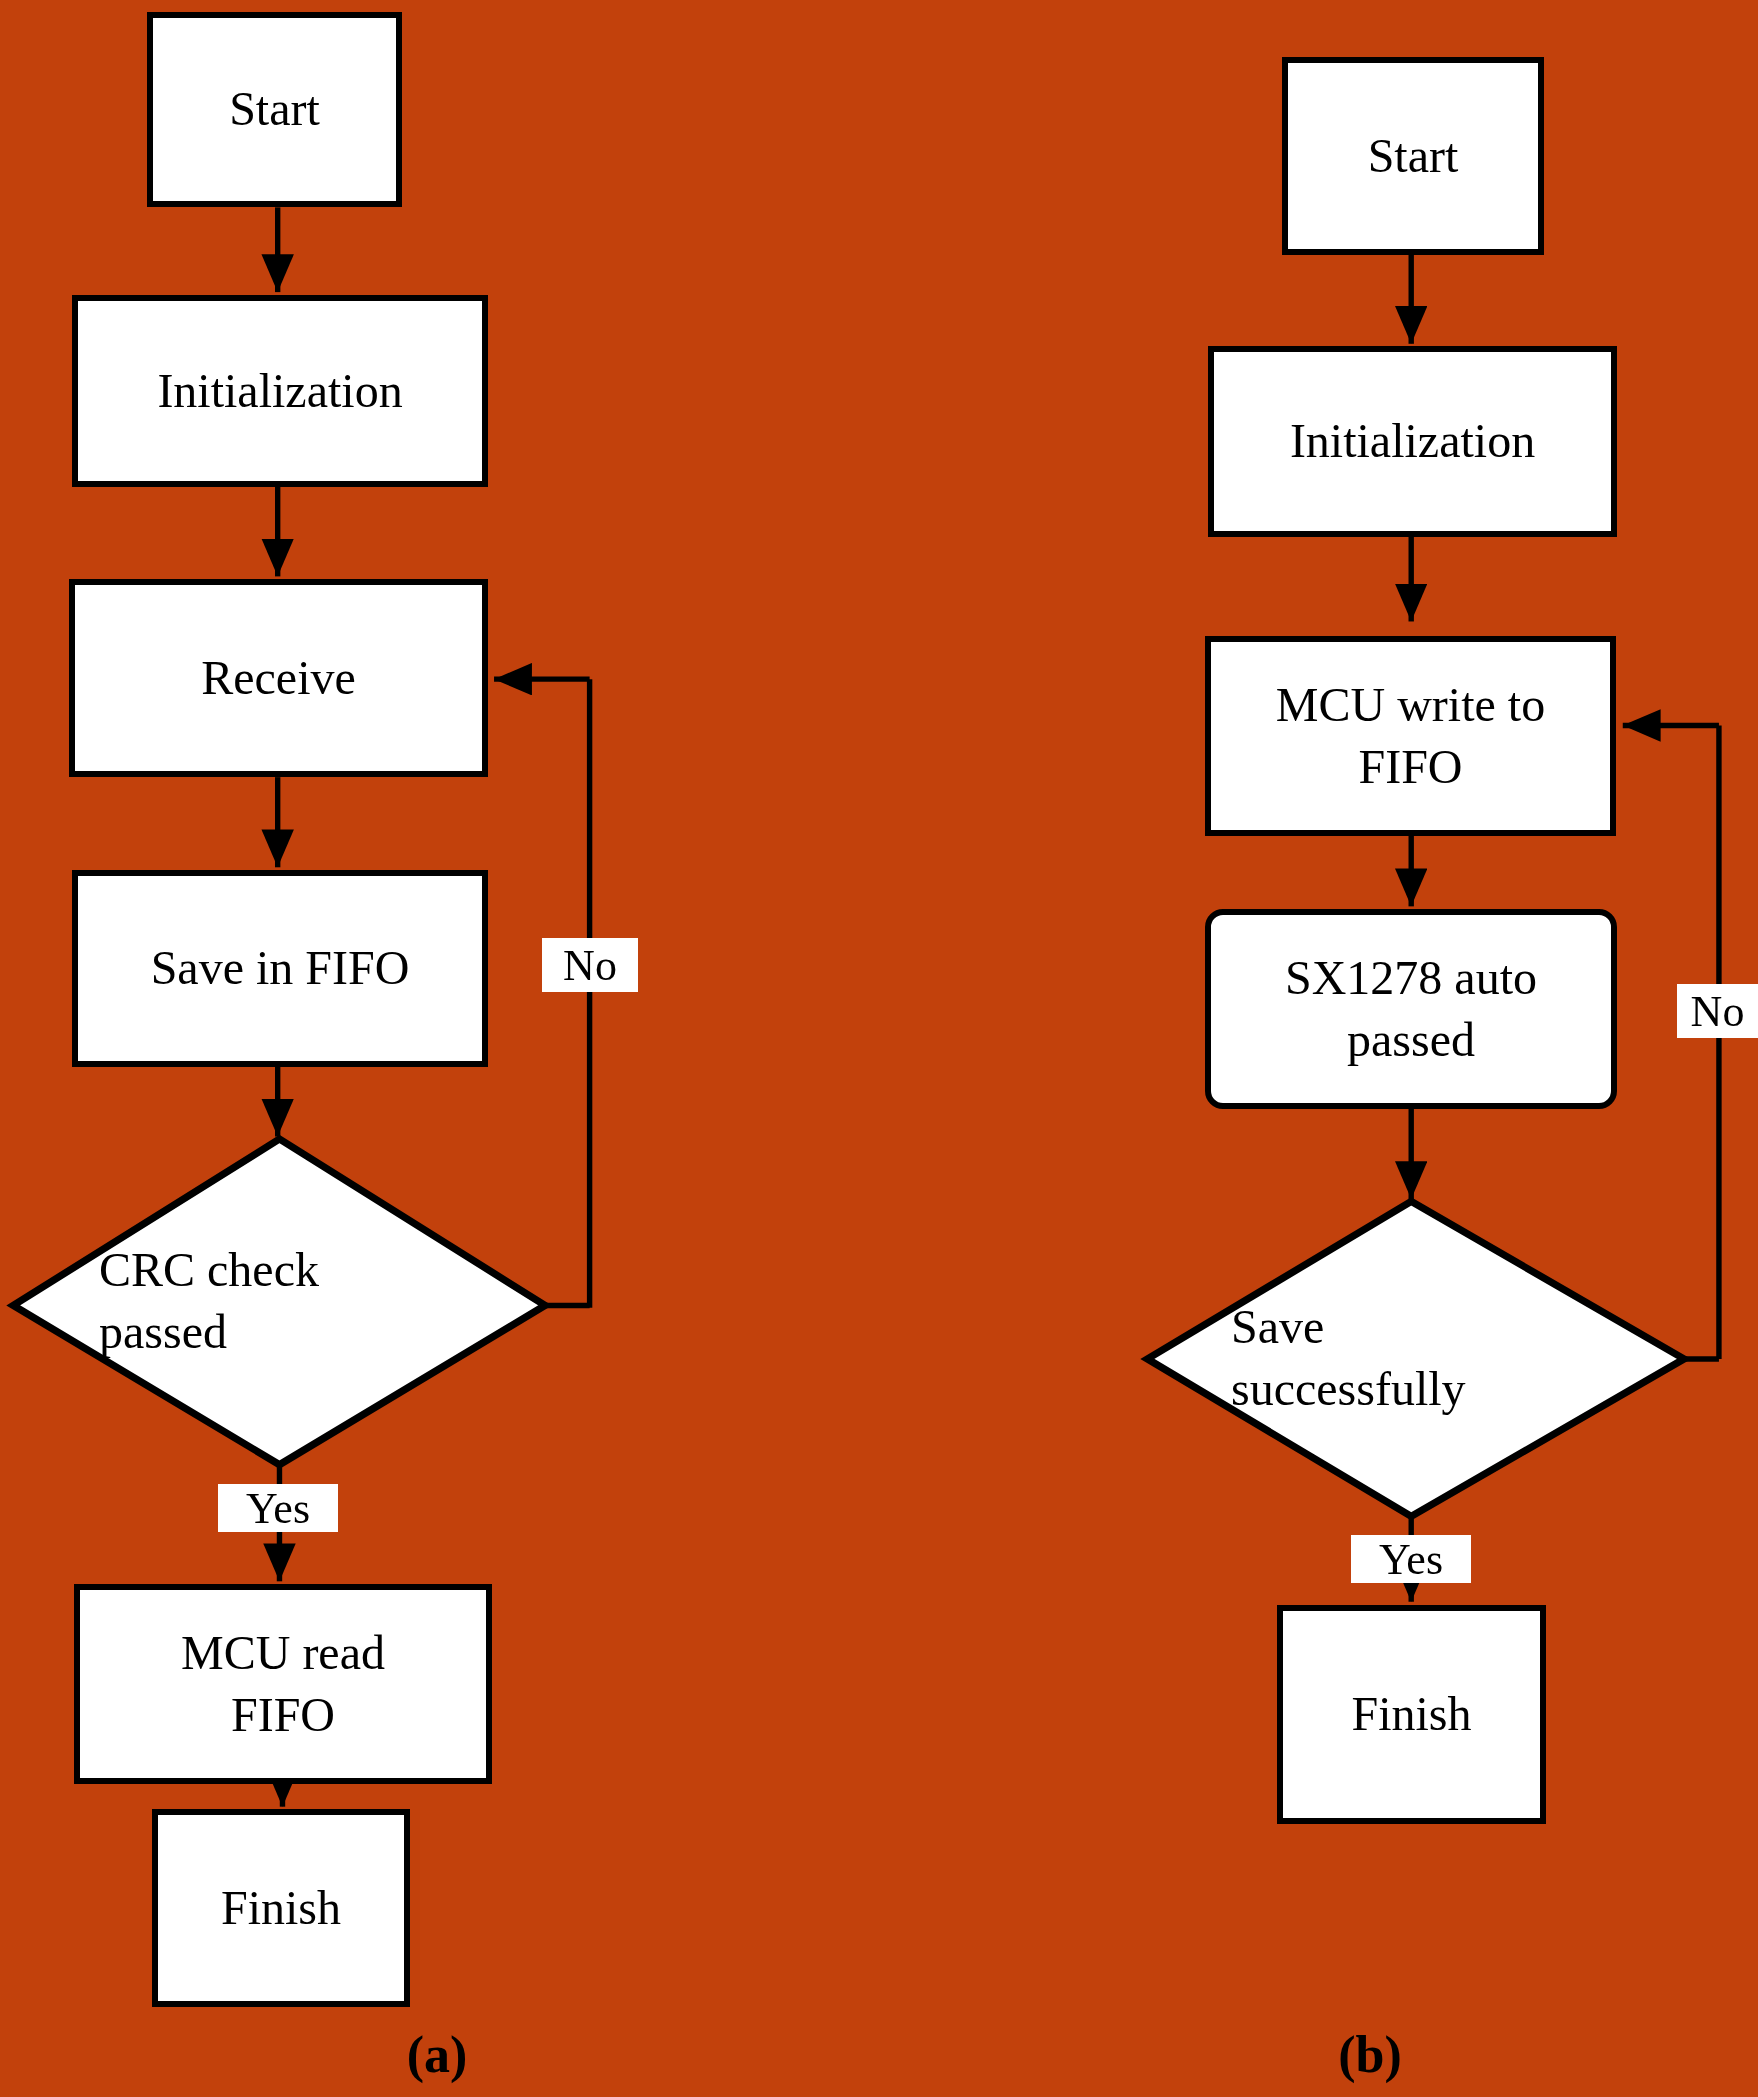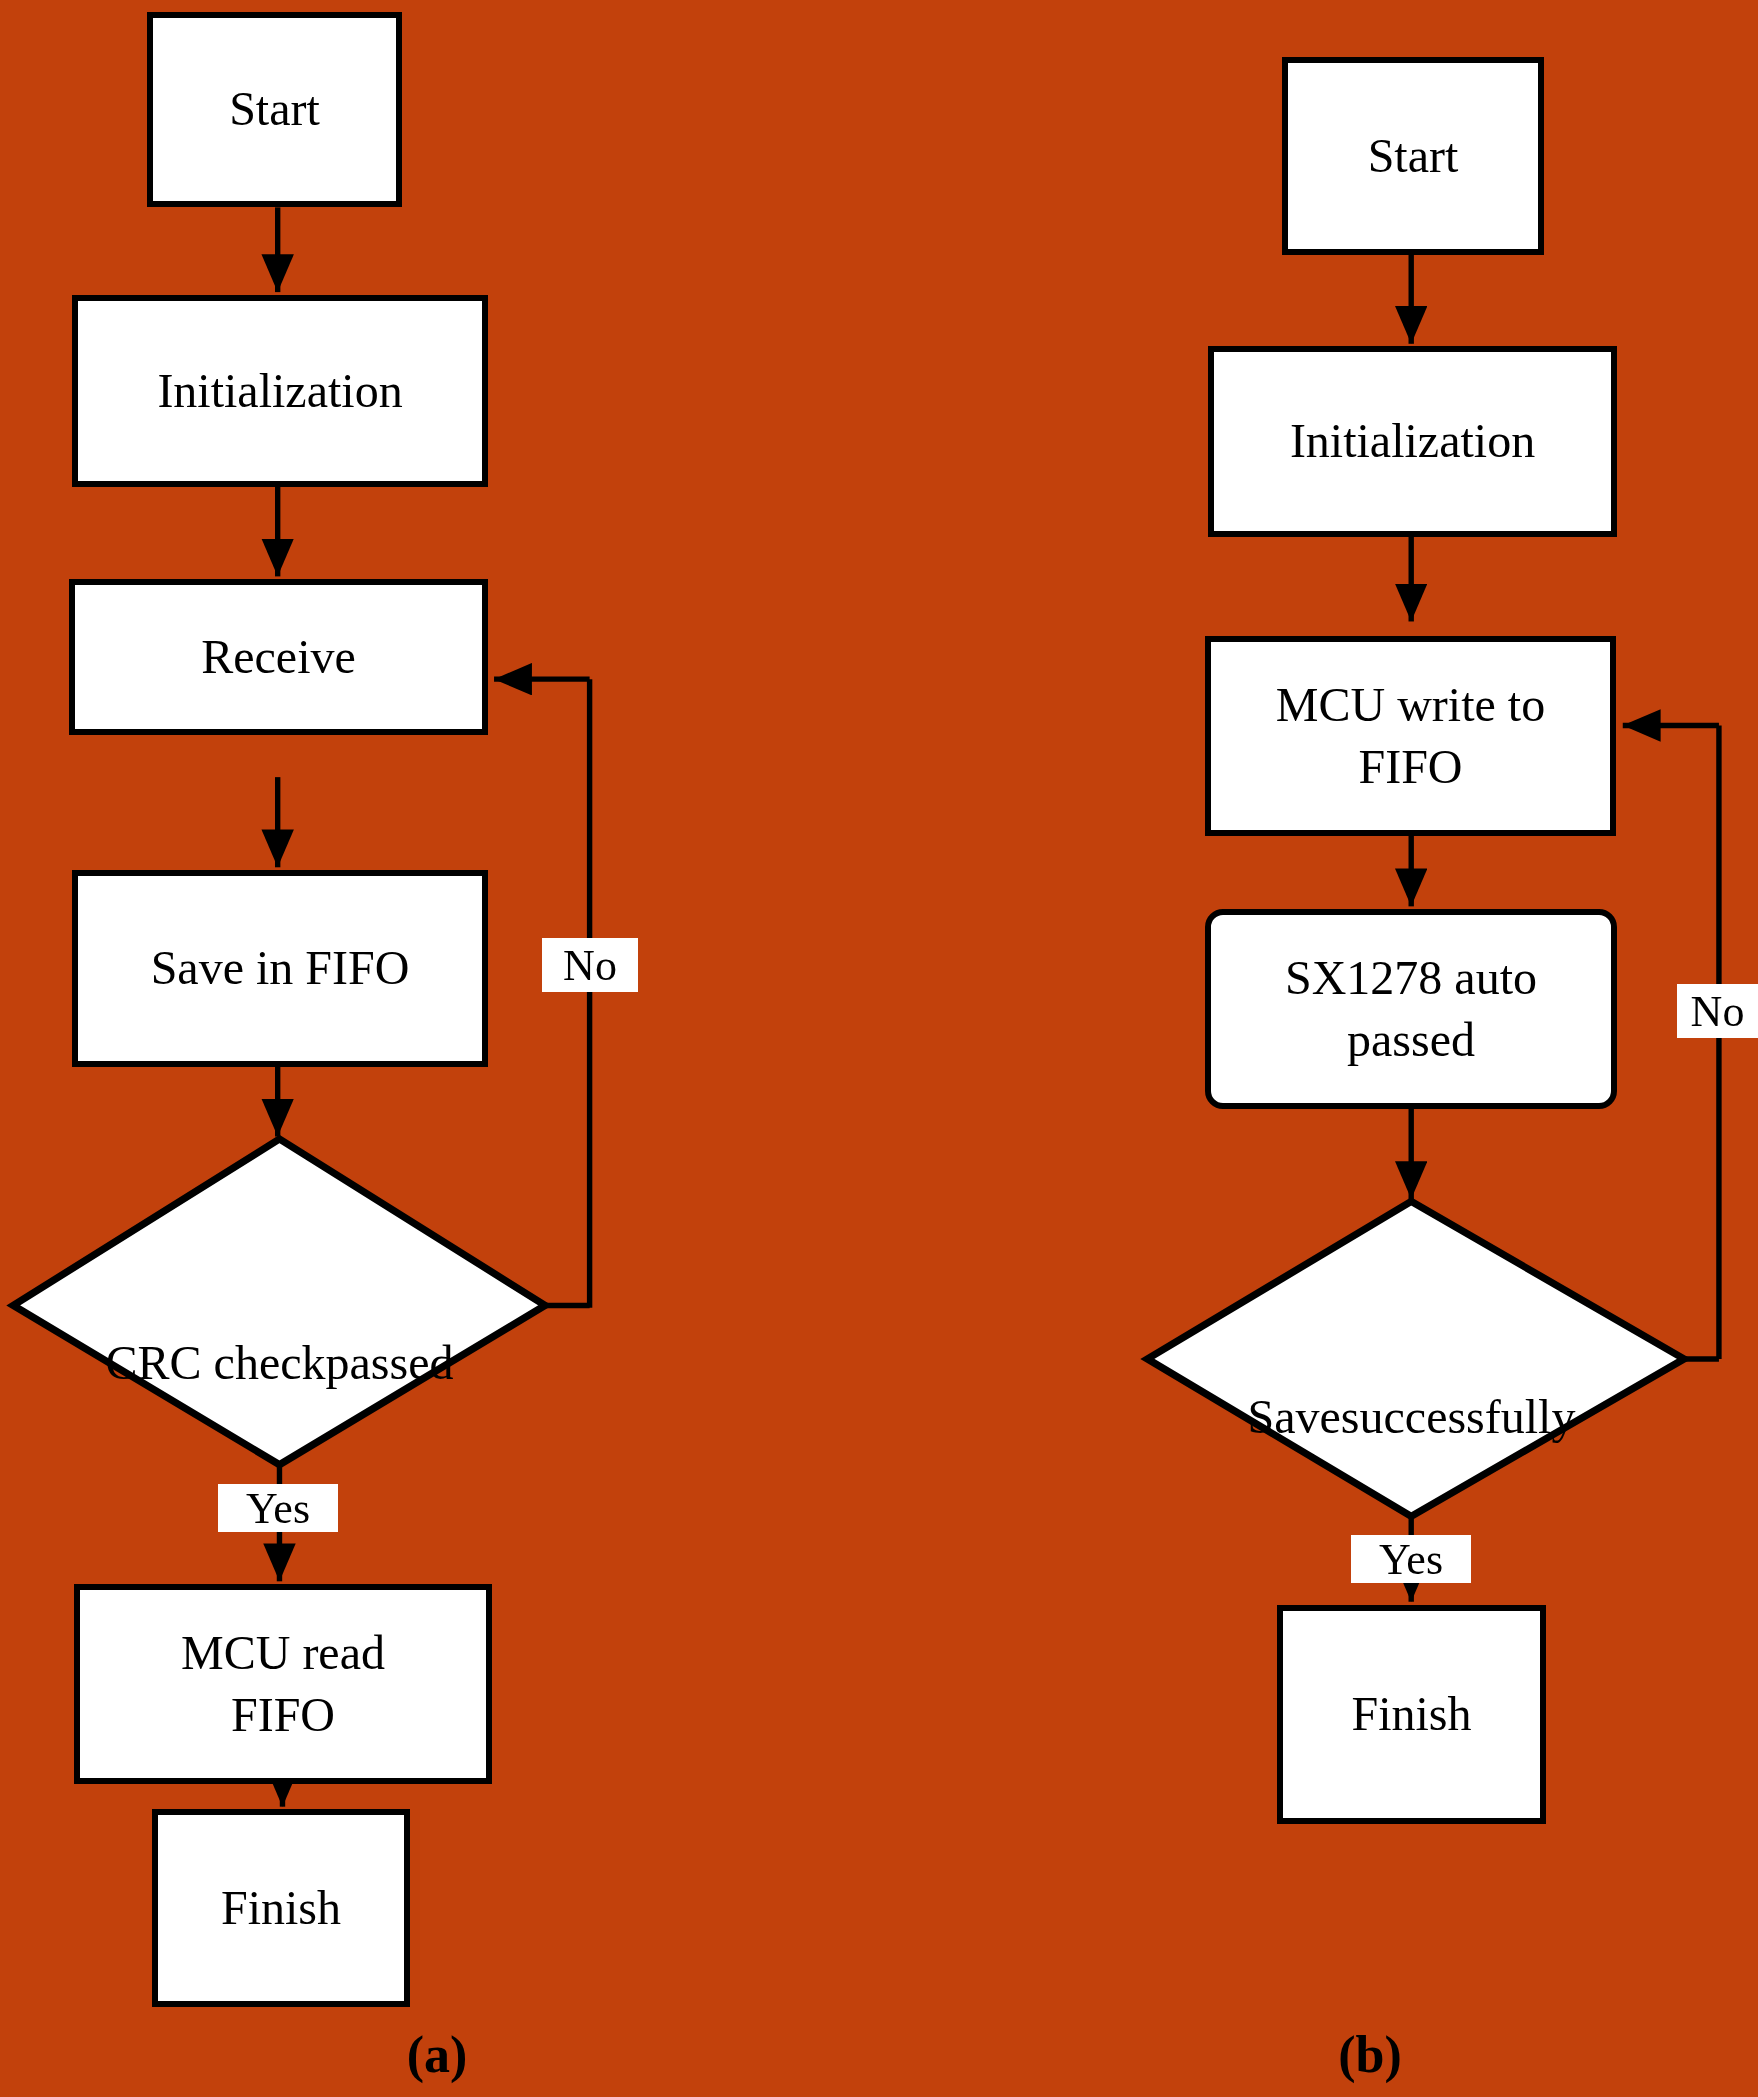--- a/index.html
+++ b/index.html
@@ -22,22 +22,23 @@
     justify-content:center;
     flex-direction:column;
     text-align:center;
     font-size:48px;
     line-height:1.3;
     z-index:2;
   }
   .dlabel{
     position:absolute;
     display:flex;
-    align-items:flex-end;
+    align-items:flex-start;
     justify-content:center;
+    flex-direction:column;
     text-align:center;
     font-size:48px;
     line-height:1.3;
     z-index:3;
     background:transparent;
   }
   .edgelabel{
     position:absolute;
     display:flex;
     align-items:center;
@@ -98,21 +99,21 @@
   </svg>
 
   <div class="node" style="left:147px;top:12px;width:255px;height:195px;">
     <span>Start</span>
   </div>
 
   <div class="node" style="left:72px;top:295px;width:416px;height:192px;">
     <span>Initialization</span>
   </div>
 
-  <div class="node" style="left:69px;top:579px;width:419px;height:156px;">
+  <div class="node" style="left:69px;top:579px;width:419px;height:198px;">
     <span>Receive</span>
   </div>
 
   <div class="node" style="left:72px;top:870px;width:416px;height:197px;">
     <span>Save in FIFO</span>
   </div>
 
   <div class="dlabel" style="left:99px;top:1208px;width:361px;height:186px;">
     <span>CRC check</span>
     <span>passed</span>

